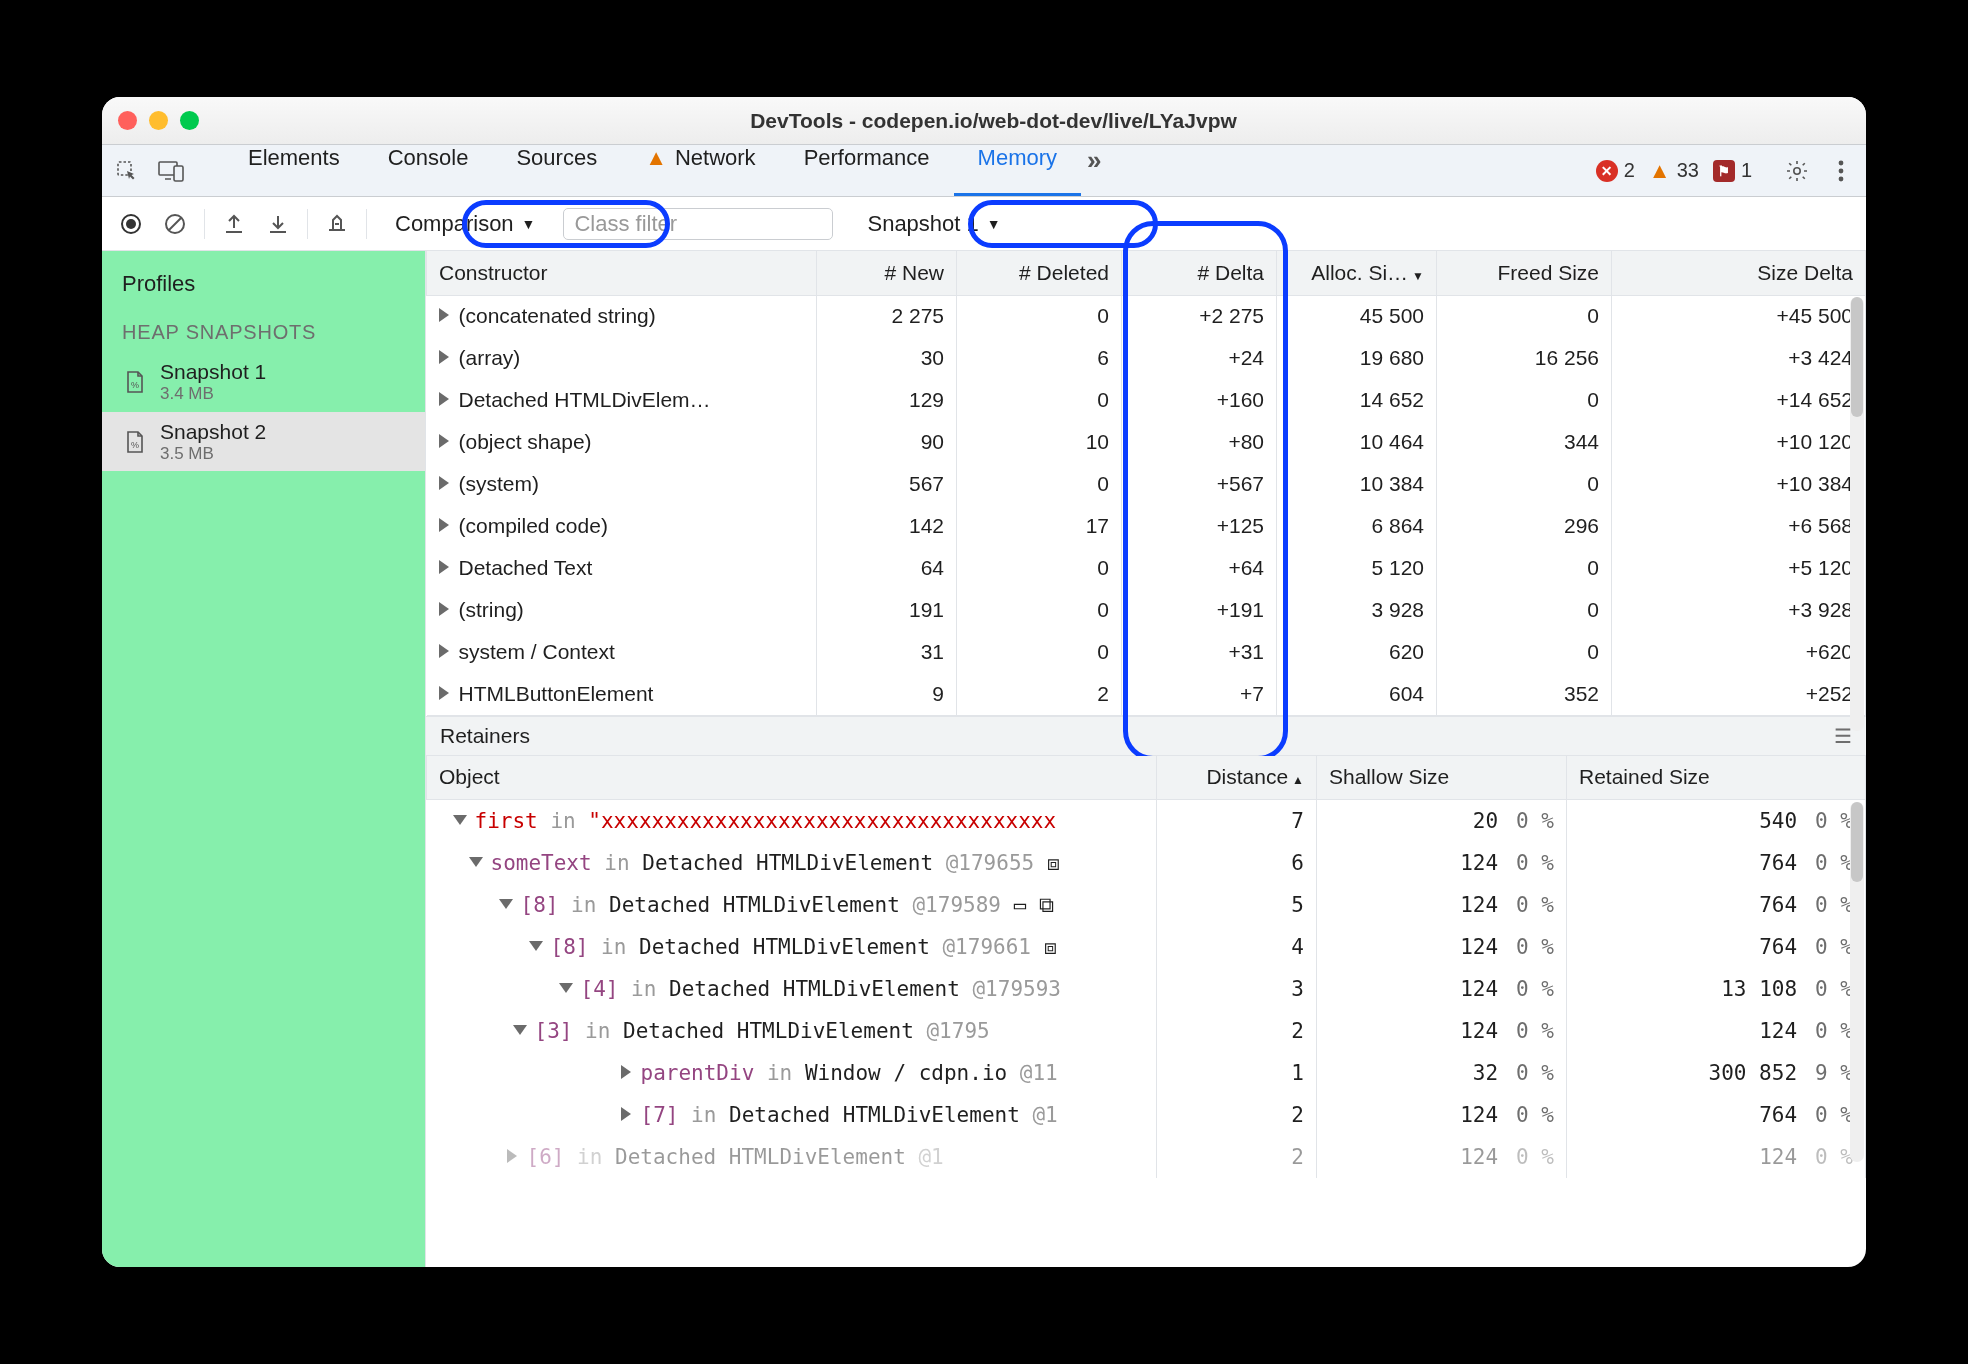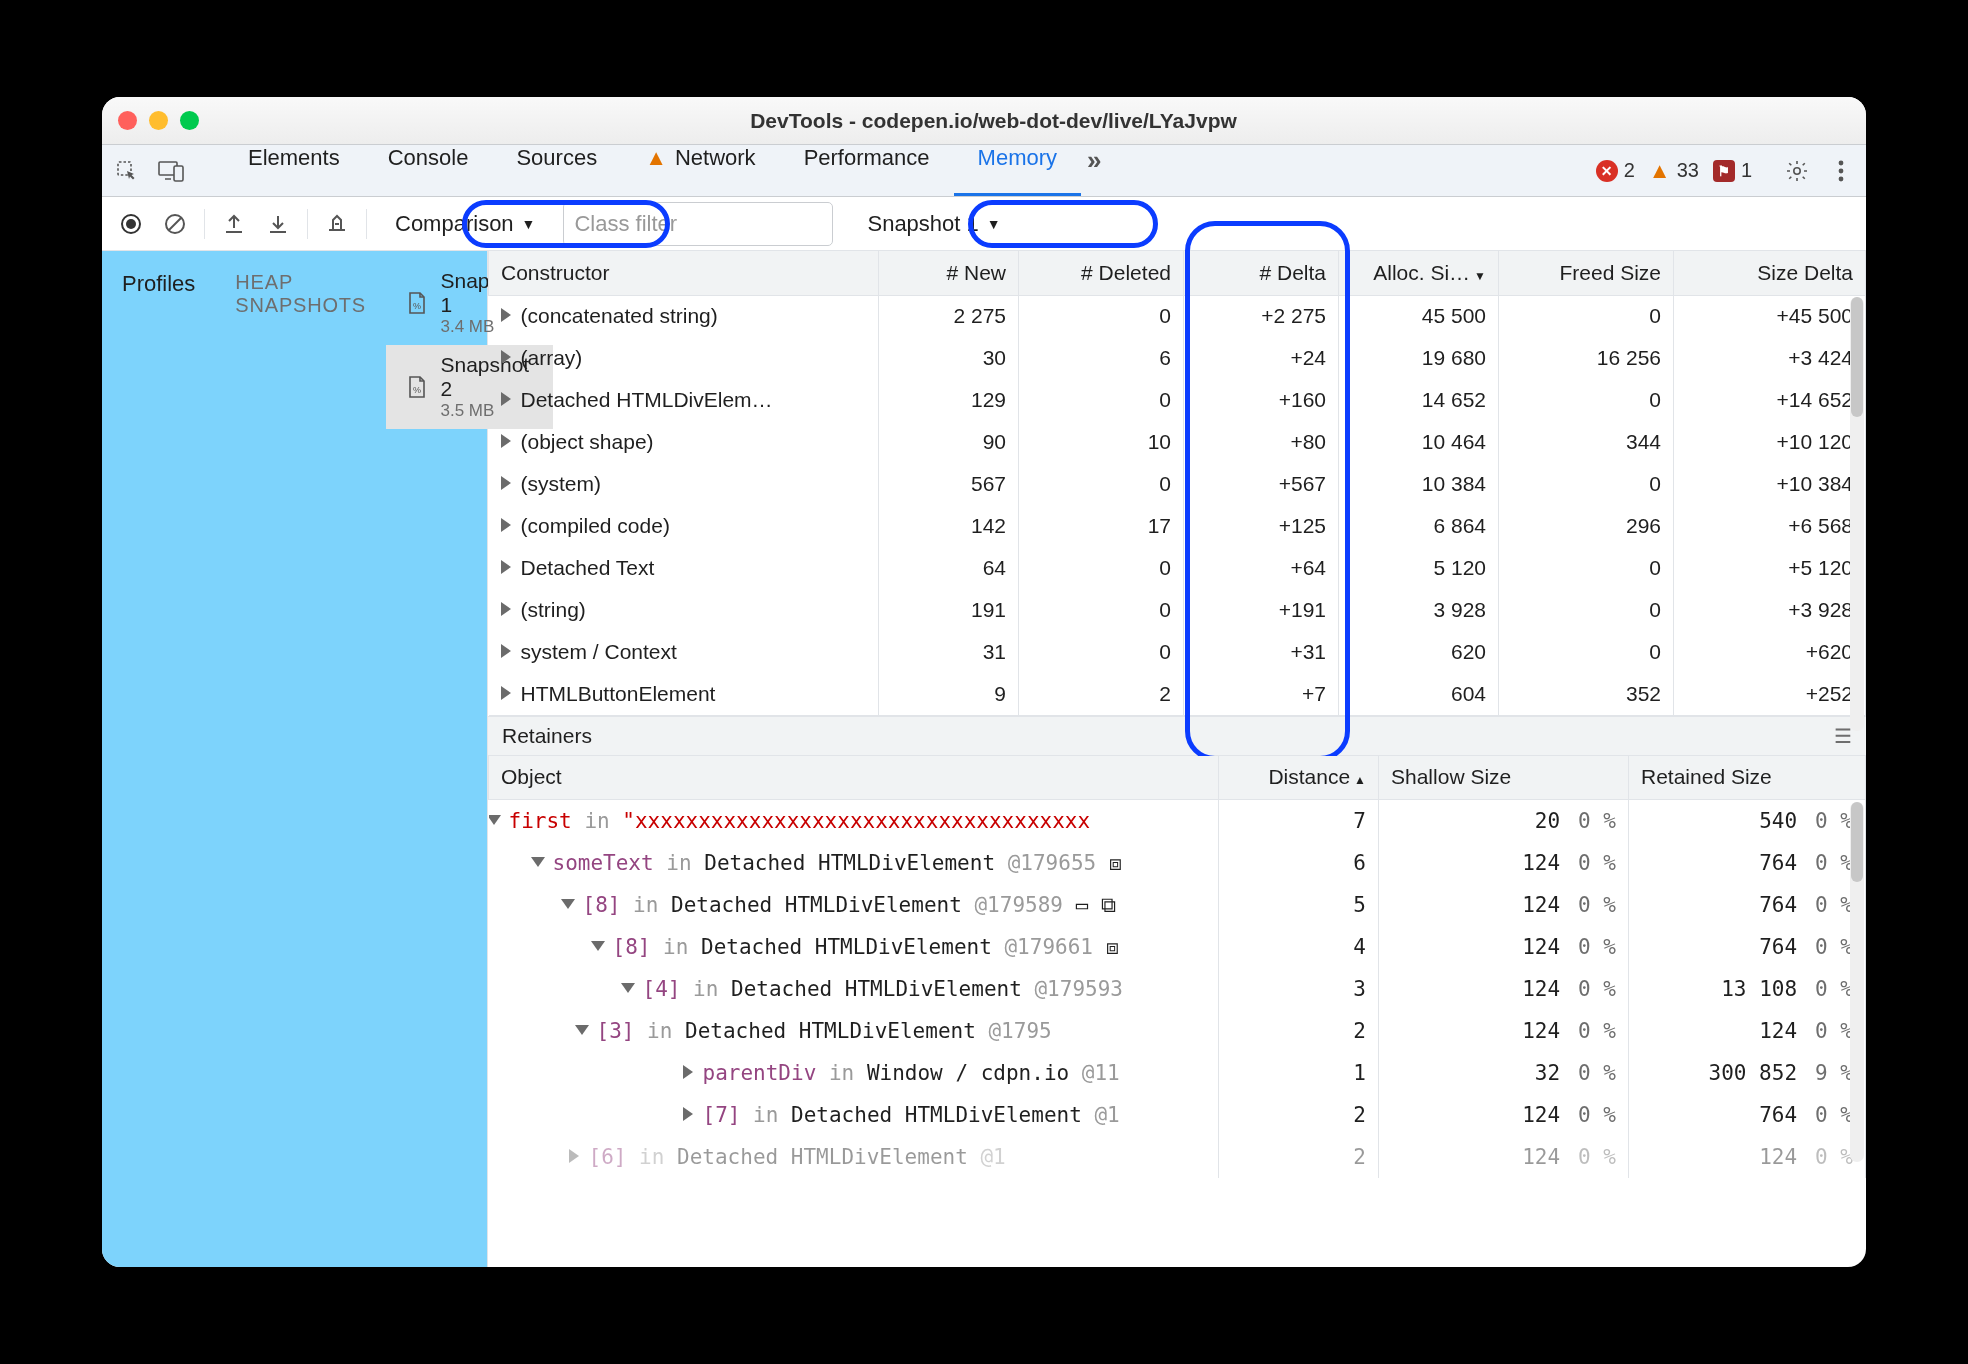--- a/index.html
+++ b/index.html
@@ -124,21 +124,21 @@
   .vsep { width: 1px; height: 30px; background: var(--border-light); }
   .dropdown {
     display: inline-flex; align-items: center; gap: 8px;
     padding: 4px 14px;
     font-size: 22px;
     cursor: pointer;
   }
   .dropdown .caret { font-size: 14px; }
   .class-filter {
     width: 270px;
-    height: 44px;
+    height: 32px;
     border: 1px solid var(--border);
     border-radius: 5px;
     padding: 0 10px;
     font-size: 22px;
     color: #999;
     display:flex; align-items:center;
     background:#fff;
   }
   .hl {
     position: absolute;
@@ -147,24 +147,24 @@
     pointer-events: none;
   }
 
   
   .body {
     flex: 1;
     display: flex;
     min-height: 0;
   }
   .sidebar {
-    width: 386px;
+    width: 324px;
     border-right: 1px solid var(--border-light);
-    background: #7dd3fc;
-    display: flex; 
+    background: #86efac;
+    display: flex; flex-direction: column;
     padding-top: 10px;
   }
   .side-h1 { font-size: 22px; padding: 10px 20px 14px; }
   .side-h2 { font-size: 20px; letter-spacing: 0.8px; color: var(--text-muted); padding: 10px 20px 8px; }
   .snap {
     display: flex; align-items: center; gap: 12px;
     padding: 8px 20px;
     cursor: pointer;
   }
   .snap.active { background: #e4e4e4; }
@@ -572,21 +572,21 @@
           <thead>
             <tr>
               <th>Object</th>
               <th class="num"><span>Distance</span><span class="sortcaret">▲</span></th>
               <th>Shallow Size</th>
               <th>Retained Size</th>
             </tr>
           </thead>
           <tbody id="retbody">
   <tr>
-    <td class="obj" style="padding-left:0">
+    <td class="obj" style="padding-left:28px">
       <span class="disc open"></span><span class="kw">first</span> <span class="light">in</span> <span class="kw">"xxxxxxxxxxxxxxxxxxxxxxxxxxxxxxxxxxxx</span>
     </td>
     <td class="num">7</td>
     <td class="num">20<span class="pct">0 %</span></td>
     <td class="num">540<span class="pct">0 %</span></td>
   </tr>
   <tr>
     <td class="obj" style="padding-left:44px">
       <span class="disc open"></span><span class="prop">someText</span> <span class="light">in</span> Detached HTMLDivElement <span class="addr">@179655</span> ⧈
     </td>

